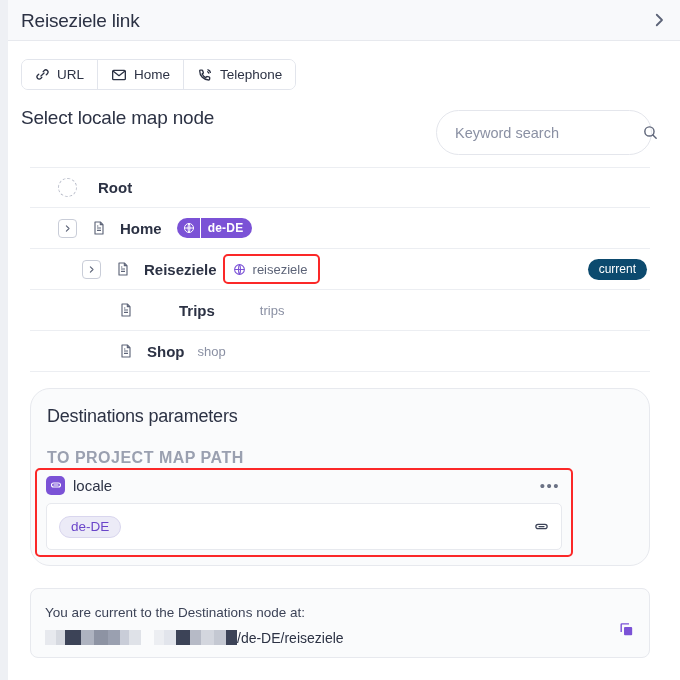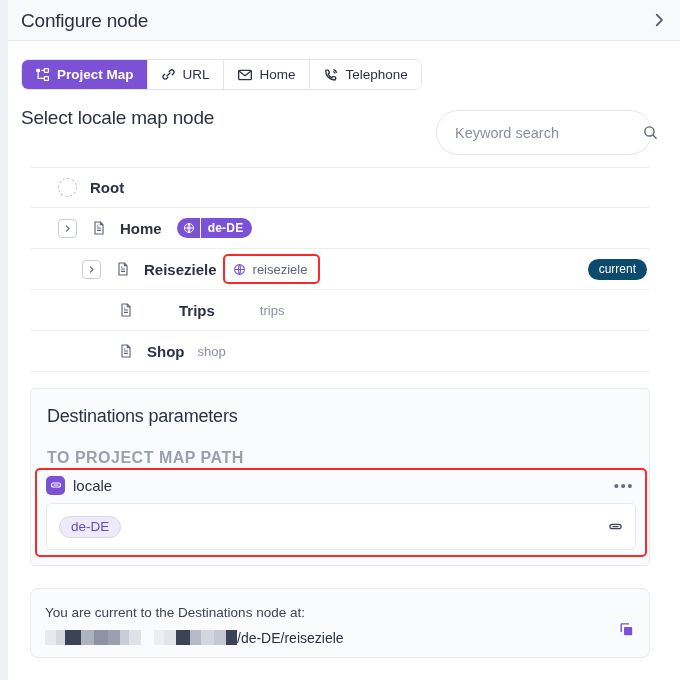--- a/index.html
+++ b/index.html
@@ -205,41 +205,41 @@
     border-radius: 2px;
   }
 
   
   .params {
     position: absolute;
     left: 22px; top: 388px;
     width: 620px; height: 178px;
     background: #fafbfc;
     border: 1px solid #e7e9ee;
-    border-radius: 5px;
+    border-radius: 20px;
   }
   .params-title {
     position: absolute;
     left: 16px; top: 17px;
     font-size: 18px;
     color: #2c3244;
     letter-spacing: -0.2px;
   }
   .params-sub {
     position: absolute;
     left: 16px; top: 60px;
     font-size: 16px;
     color: #9aa0b0;
     letter-spacing: 0.5px;
     font-weight: bold;
   }
   .param-block {
     position: absolute;
     left: 7px; top: 82px;
-    width: 606px; height: 83px; text-align: right;
+    width: 532px; height: 83px; text-align: right;
   }
   .param-head {
     position: relative;
     display: flex;
     align-items: center;
     gap: 8px;
     height: 28px;
     padding-left: 8px;
   }
   .param-chipicon {
@@ -332,41 +332,29 @@
     display: flex;
   }
 </style>
 </head>
 <body>
 
 <div class="page">
   <div class="panel">
 
     <div class="header">
-      <div class="header-title">Configure node</div>
+      <div class="header-title">Reiseziele link</div>
       <div class="header-chevron">
         <svg width="18" height="18" viewBox="0 0 24 24" fill="none" stroke="currentColor" stroke-width="2.4" stroke-linecap="round" stroke-linejoin="round">
             <polyline points="9 5 16 12 9 19"></polyline>
           </svg>
       </div>
     </div>
 
     <div class="tabbar">
-      <div class="tab active">
-        <span>
-          <svg width="15" height="15" viewBox="0 0 24 24" fill="none" stroke="currentColor" stroke-width="2">
-            <rect x="2" y="3" width="6" height="5" fill="currentColor" stroke="none"></rect>
-            <rect x="15" y="2.5" width="6.5" height="6" rx="0.8"></rect>
-            <rect x="15" y="15.5" width="6.5" height="6" rx="0.8"></rect>
-            <path d="M5 8v10h10M15 5.5h-4" stroke-linecap="round"></path>
-            <path d="M11 5.5v0"></path>
-          </svg>
-        </span>
-        <span>Project Map</span>
-      </div>
       <div class="tab">
         <span>
           <svg width="15" height="15" viewBox="0 0 24 24" fill="none" stroke="currentColor" stroke-width="2" stroke-linecap="round">
               <path d="M9.5 14.5l5-5"></path>
               <path d="M13 7.5l1.8-1.8a3.5 3.5 0 0 1 5 5L18 12.5"></path>
               <path d="M11 16.5l-1.8 1.8a3.5 3.5 0 0 1-5-5L6 11.5"></path>
             </svg>
         </span>
         <span>URL</span>
       </div>
@@ -399,21 +387,21 @@
             <circle cx="10.5" cy="10.5" r="6.5"></circle>
             <path d="M15.4 15.4L20 20"></path>
           </svg>
       </span>
     </div>
 
     <div class="tree">
 
       <div class="tree-row" style="padding-left:28px;">
         <div class="dashed-circle"></div>
-        <span class="node-name" style="margin-left:13px;">Root</span>
+        <span class="node-name" style="margin-left:21px;">Root</span>
       </div>
 
       <div class="tree-row" style="padding-left:28px;">
         <div class="twisty">
           <svg width="9" height="9" viewBox="0 0 24 24" fill="none" stroke="currentColor" stroke-width="3" stroke-linecap="round" stroke-linejoin="round">
               <polyline points="9 5 16 12 9 19"></polyline>
             </svg>
         </div>
         <span class="doc-icon" style="margin-left:14px;">
           <svg width="16" height="16" viewBox="0 0 24 24" fill="none" stroke="currentColor" stroke-width="1.7" stroke-linejoin="round">

